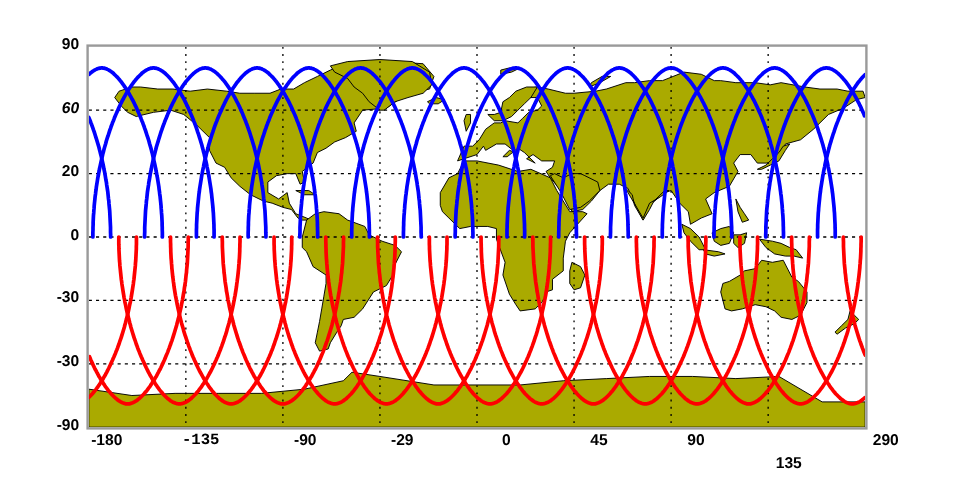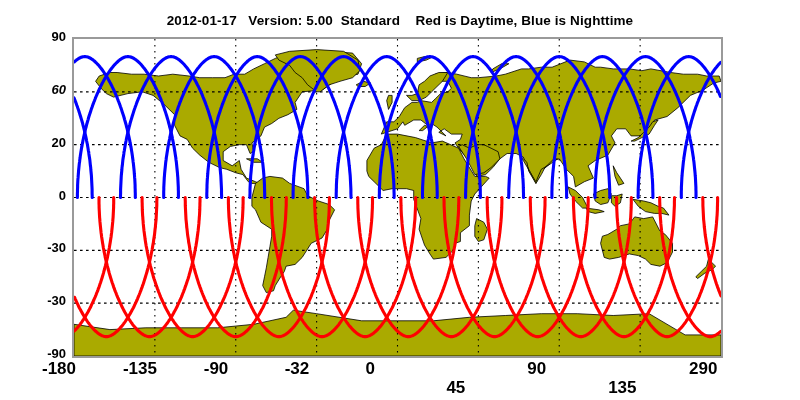--- a/index.html
+++ b/index.html
@@ -23,30 +23,29 @@
   
   .ylab{
     position:absolute;right:0;text-align:right;font-size:13px;font-weight:bold;
     color:#000;width:44px;line-height:1;
   }
   #yaxis{position:absolute;left:18px;top:0;width:48px;height:400px;}
 
   
   #xaxis{position:absolute;left:0;top:0;width:800px;height:400px;}
   .xlab{
-    position:absolute;text-align:left;font-size:17px;font-weight:bold;
+    position:absolute;text-align:right;font-size:13px;font-weight:bold;
     color:#000;width:60px;
   }
 </style>
 </head>
 <body>
 
 <div id="root">
 
-  <div id="title">2012-01-17   Version: 5.00  Standard    Red is Daytime, Blue is Nighttime</div>
 
   <div id="plot">
     <svg id="mapsvg" viewBox="0 0 647 317" preserveAspectRatio="none" xmlns="http://www.w3.org/2000/svg">
       <defs>
         <clipPath id="pclip">
             <rect x="0" y="0" width="647" height="317"></rect>
           </clipPath>
       </defs>
 
       <g clip-path="url(#pclip)">
@@ -137,23 +136,23 @@
       <div class="ylab" style="top: 30px;">90</div>
       <div class="ylab" style="top: 82.8333px; font-style: italic;">60</div>
       <div class="ylab" style="top: 135.667px;">20</div>
       <div class="ylab" style="top: 188.5px;">0</div>
       <div class="ylab" style="top: 241.333px;">-30</div>
       <div class="ylab" style="top: 294.167px;">-30</div>
       <div class="ylab" style="top: 347px;">-90</div>
     </div>
   <div id="xaxis">
       <div class="xlab" style="left: 42px; top: 359px;">-180</div>
-      <div class="xlab" style="left: 122.875px; top: 359px;">-135</div>
+      <div class="xlab" style="left: 122.875px; top: 359px; font-family: Liberation Mono, monospace;">-135</div>
       <div class="xlab" style="left: 203.75px; top: 359px;">-90</div>
-      <div class="xlab" style="left: 284.625px; top: 359px;">-32</div>
+      <div class="xlab" style="left: 284.625px; top: 359px;">-29</div>
       <div class="xlab" style="left: 365.5px; top: 359px;">0</div>
-      <div class="xlab" style="left: 446.375px; top: 359px; margin-top: 19px;">45</div>
+      <div class="xlab" style="left: 446.375px; top: 359px;">45</div>
       <div class="xlab" style="left: 527.25px; top: 359px;">90</div>
       <div class="xlab" style="left: 608.125px; top: 378px;">135</div>
       <div class="xlab" style="left: 689px; top: 359px;">290</div>
     </div>
 
 </div>
 
 </body></html>

